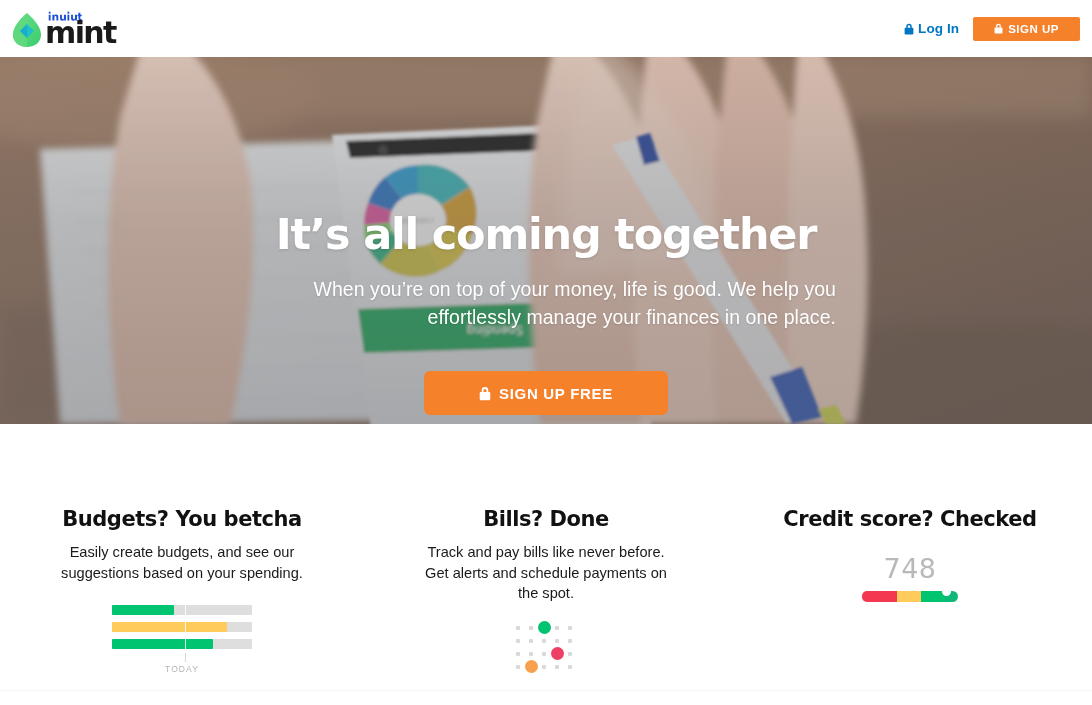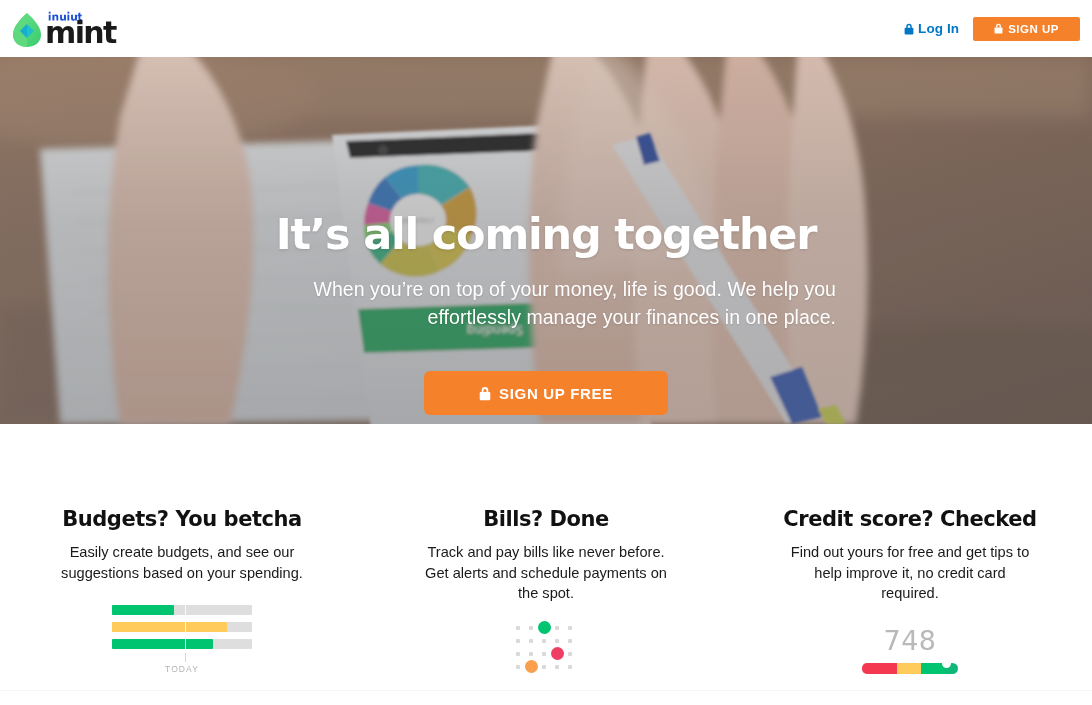--- a/index.html
+++ b/index.html
@@ -488,21 +488,20 @@
             <div class="dot-lg" style="background: rgb(249, 160, 78); left: 8.5px; top: 34.5px;"></div>
             <div class="dot-sm" style="background: rgb(217, 217, 217); left: 26px; top: 39px;"></div>
             <div class="dot-sm" style="background: rgb(217, 217, 217); left: 39px; top: 39px;"></div>
             <div class="dot-sm" style="background: rgb(217, 217, 217); left: 52px; top: 39px;"></div>
           </div>
       </div>
     </div>
 
     <div class="feature">
       <h3>Credit score? Checked</h3>
-      <p>Find out yours for free and get tips to help improve it, no credit card required.</p>
       <div class="feature-art">
         <div class="credit-art">
           <div class="credit-score">748</div>
           <div class="credit-bar" id="creditBar">
               <div class="seg first" style="left: 0%; width: 36%; background: rgb(244, 56, 79);"></div>
               <div class="seg" style="left: 36%; width: 25%; background: rgb(255, 204, 91);"></div>
               <div class="seg" style="left: 61%; width: 25%; background: rgb(0, 196, 111);"></div>
               <div class="seg cap" style="left: 86%; width: 14%; background: rgb(15, 184, 120);"></div>
               <div class="notch" style="left: 83%;"></div>
             </div>

